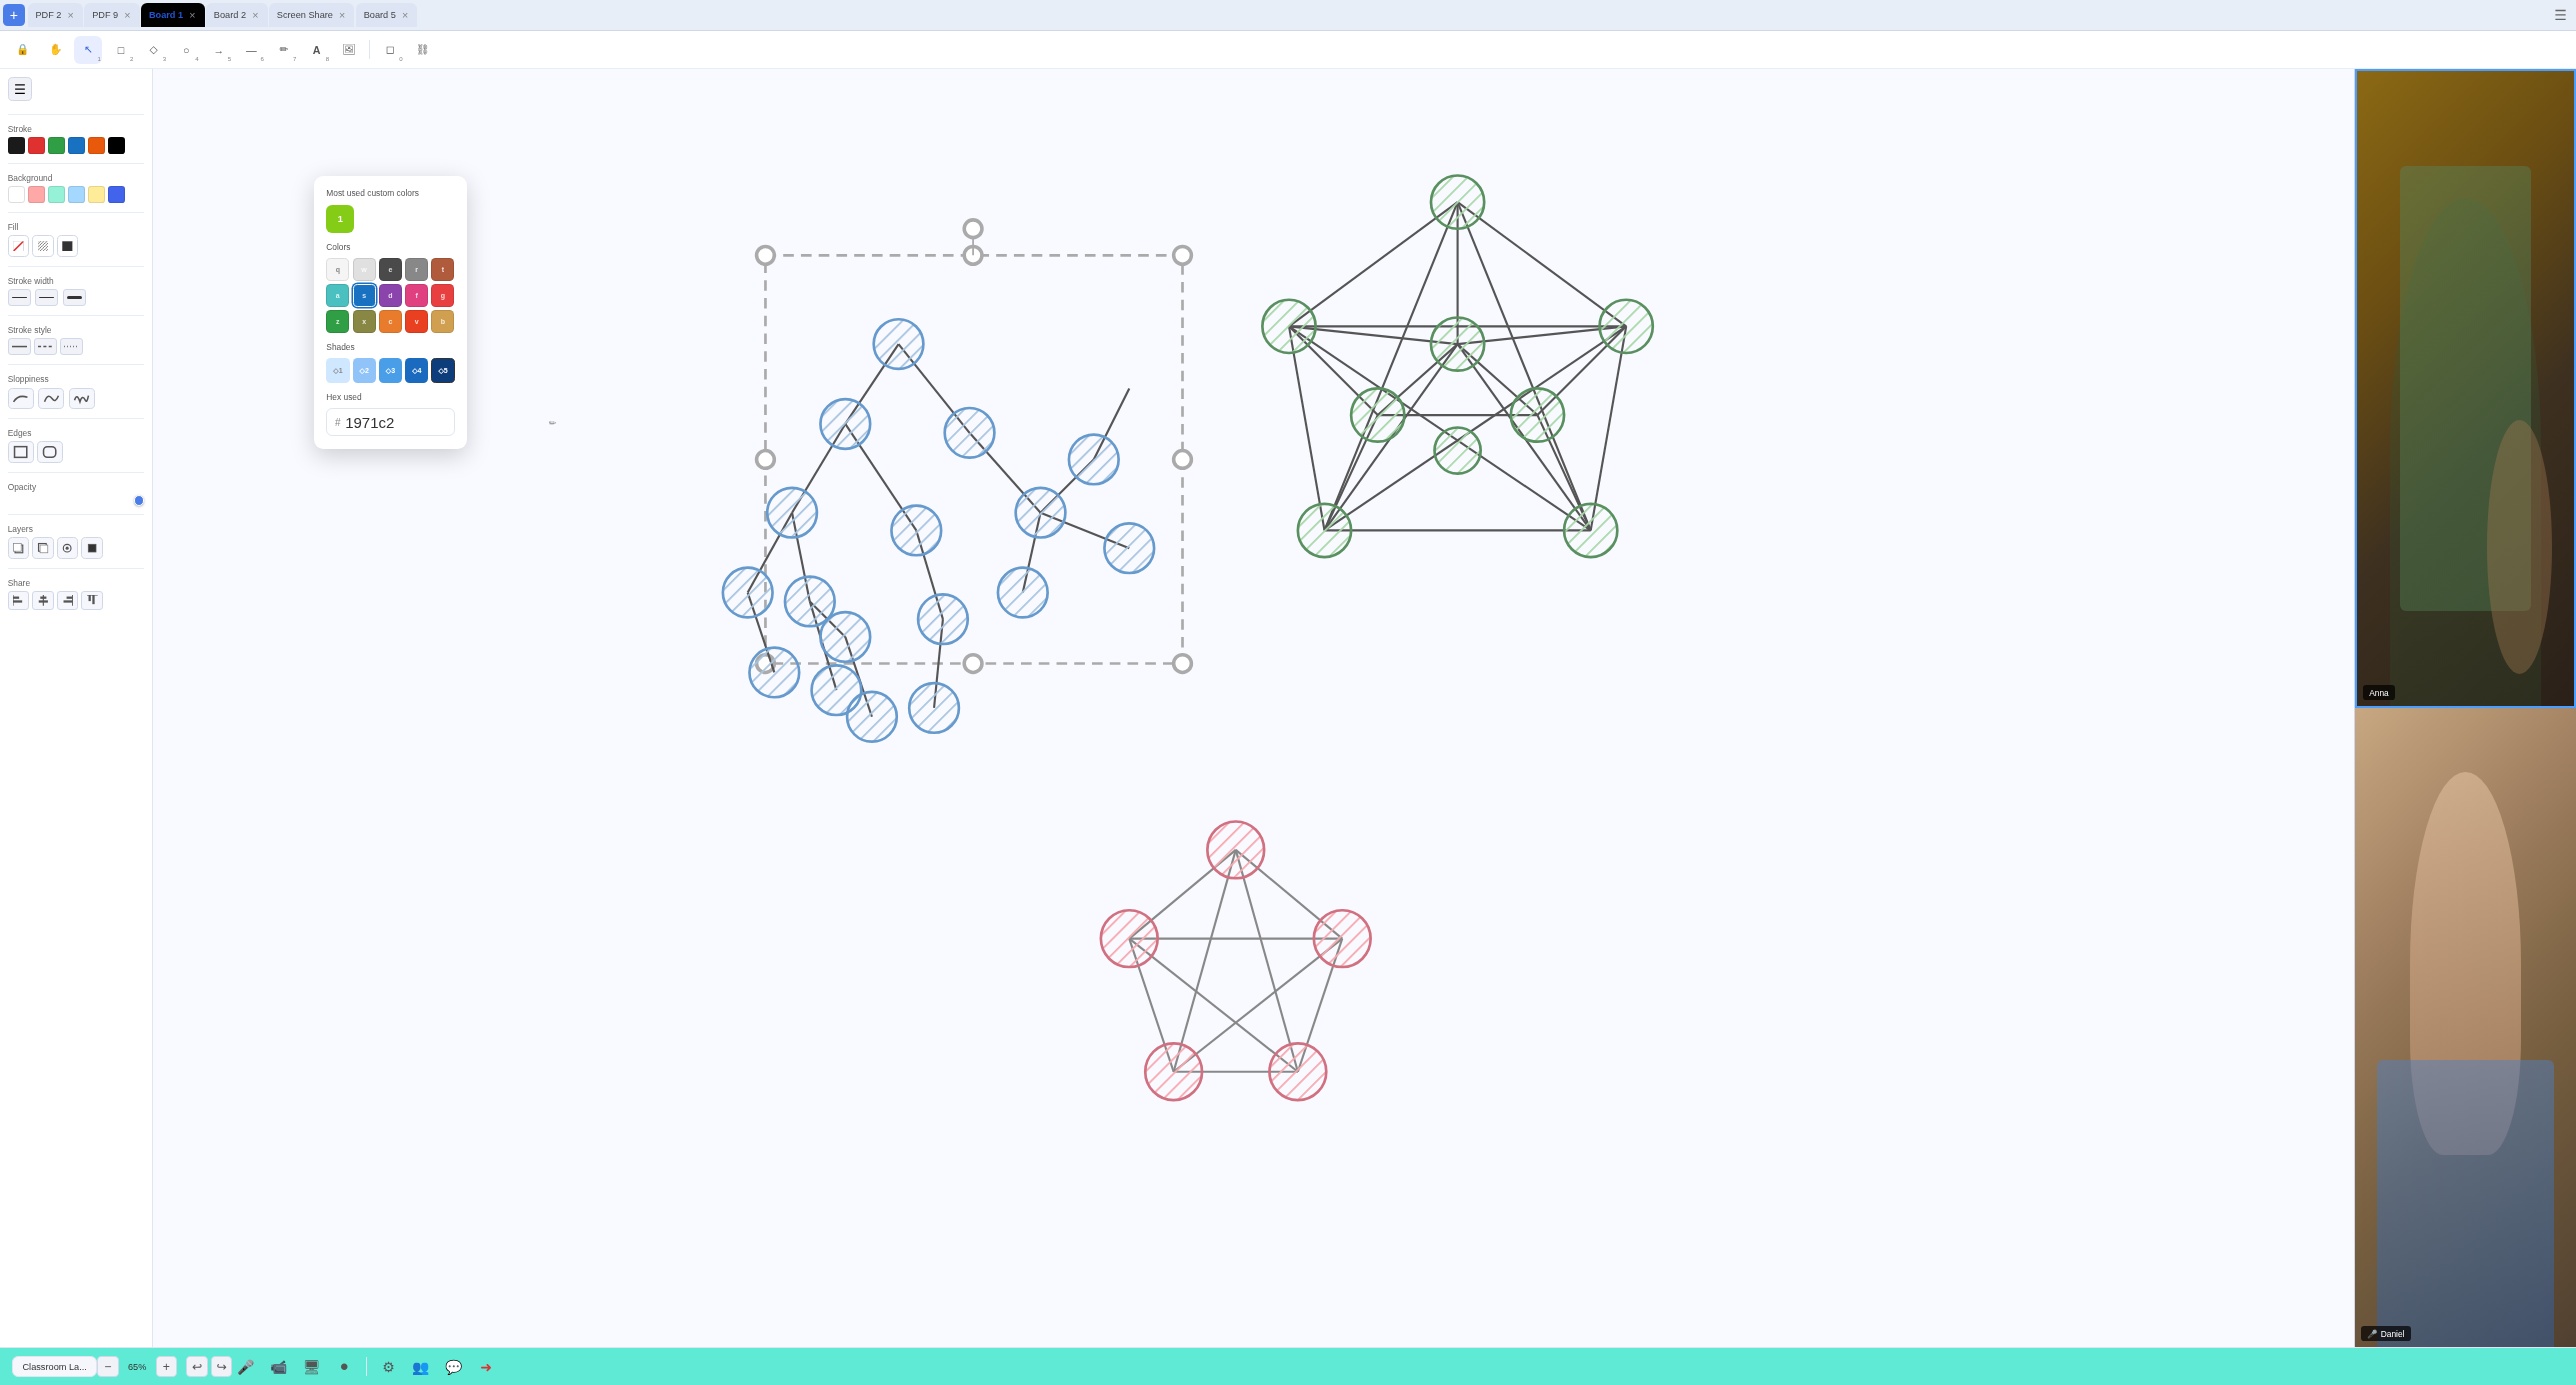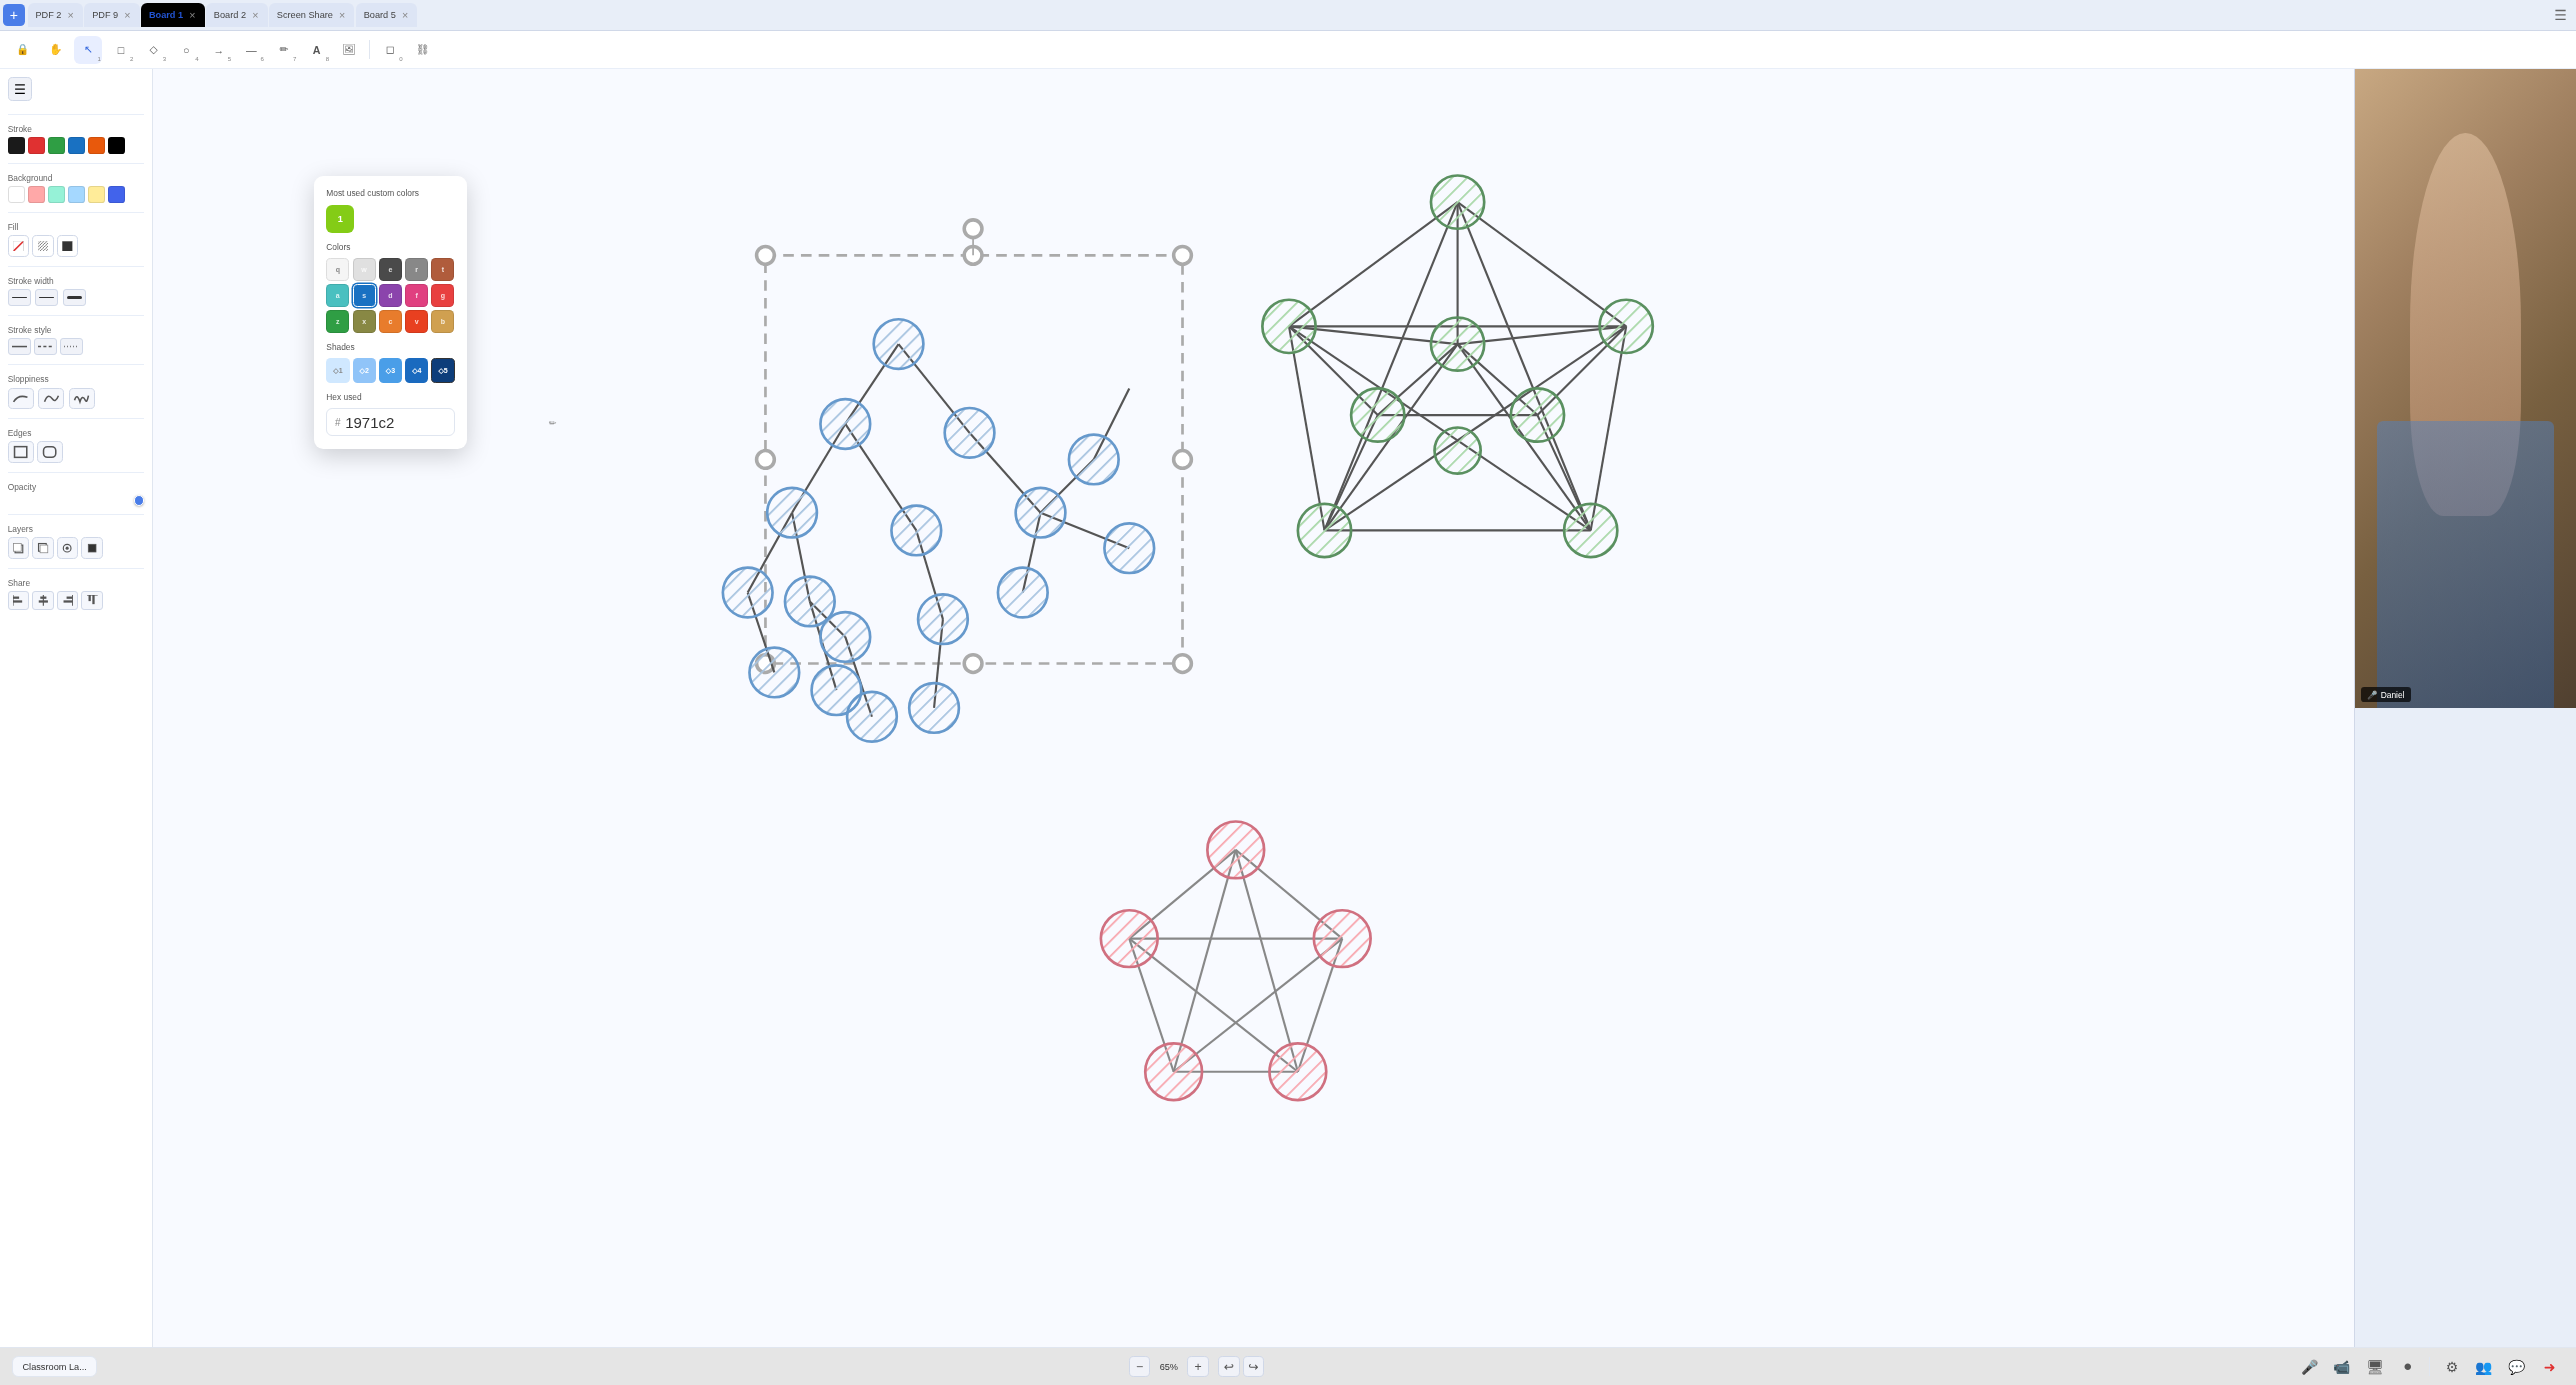--- a/index.html
+++ b/index.html
@@ -80,21 +80,21 @@
     .video-panel {
       width: 222px; background: #e8eef8; display: flex; flex-direction: column; flex-shrink: 0; border-left: 0.8px solid #d0d8e8;
     }
     .video-label { position: absolute; bottom: 6.1px; left: 6.1px; background: rgba(0,0,0,0.7); color: white; padding: 2.3px 6.1px; border-radius: 3.1px; font-size: 8.4px; display: flex; align-items: center; gap: 3.1px; }
     .video-border-active { border: 2.3px solid #4a9eff; }
     .video-feed-top { height: 50%; position: relative; }
     .video-feed-bottom { height: 50%; position: relative; background: #222; }
 
     
     .bottom-bar {
-      height: 38px; background: #e5e5e5; border-top: 0.8px solid #e0e6f0; display: flex; align-items: center; justify-content: space-between; padding: 0 12.3px; flex-shrink: 0;
+      height: 38px; background: #5eead4; border-top: 0.8px solid #e0e6f0; display: flex; align-items: center; justify-content: flex-start; padding: 0 12.3px; flex-shrink: 0;
     }
     .bottom-left { display: flex; align-items: center; gap: 6.1px; }
     .page-name-btn { background: #f5f7fc; border: 0.8px solid #e0e6f0; border-radius: 6.1px; padding: 4.6px 9.2px; cursor: pointer; font-size: 9.2px; color: #333; }
     .bottom-center { display: flex; align-items: center; gap: 9.2px; }
     .bottom-icon-btn { background: none; border: none; cursor: pointer; color: #555; font-size: 14px; display: flex; align-items: center; justify-content: center; width: 28px; height: 28px; border-radius: 6.1px; }
     .zoom-controls { display: flex; align-items: center; gap: 4.6px; }
     .zoom-btn { width: 21.5px; height: 21.5px; background: #f0f2f8; border: 0.8px solid #d0d8e8; border-radius: 4.6px; cursor: pointer; display: flex; align-items: center; justify-content: center; font-size: 12.3px; color: #555; }
     .zoom-pct { font-size: 9.2px; color: #333; min-width: 28px; text-align: center; }
     .undo-redo { display: flex; gap: 3.1px; }
     .bottom-right { display: flex; align-items: center; gap: 4.6px; }
@@ -594,20 +594,33 @@
         <circle cx="455" cy="565" r="16" fill="url(#hatch-pink)" stroke="#d07080" stroke-width="1.5"></circle>
         <circle cx="385" cy="565" r="16" fill="url(#hatch-pink)" stroke="#d07080" stroke-width="1.5"></circle>
         <circle cx="360" cy="490" r="16" fill="url(#hatch-pink)" stroke="#d07080" stroke-width="1.5"></circle>
       </g>
 
     </svg>
   </div>
 
   <div class="video-panel">
 
+    <div class="video-feed-top video-border-active" style="border:2.3px solid #4a9eff;">
+
+      <div style="width:100%;height:100%;background:linear-gradient(135deg,#8B6914 0%,#6B4E12 30%,#3d3020 60%,#2a2018 100%);position:relative;">
+
+        <div style="position:absolute;bottom:0;left:50%;transform:translateX(-50%);width:70%;height:80%;background:linear-gradient(to bottom,#3a5e38,#2d4a2c);border-radius:50% 50% 0 0;opacity:0.3;"></div>
+        <div style="position:absolute;top:15%;left:20%;width:60%;height:70%;background:linear-gradient(135deg,#5a8056,#4a7048);border-radius:6.1px;opacity:0.5;"></div>
+
+        <div style="position:absolute;bottom:5%;right:10%;width:30%;height:40%;background:rgba(160,120,80,0.4);border-radius:50%;"></div>
+      </div>
+      <div class="video-label">
+        <span>Anna</span>
+      </div>
+    </div>
 
     <div class="video-feed-bottom">
       <div style="width:100%;height:100%;background:linear-gradient(135deg,#c8a882 0%,#a08060 30%,#786040 60%,#504030 100%);position:relative;">
         <div style="position:absolute;top:10%;left:25%;width:50%;height:60%;background:linear-gradient(to bottom,#e0c0a0,#c09070);border-radius:50% 50% 30% 30%;opacity:0.6;"></div>
         <div style="position:absolute;bottom:0;left:10%;width:80%;height:45%;background:linear-gradient(to bottom,#5080c0,#3060a0);border-radius:6.1px 6.1px 0 0;opacity:0.5;"></div>
       </div>
       <div class="video-label">
         <span>🎤</span>
         <span>Daniel</span>
       </div>

